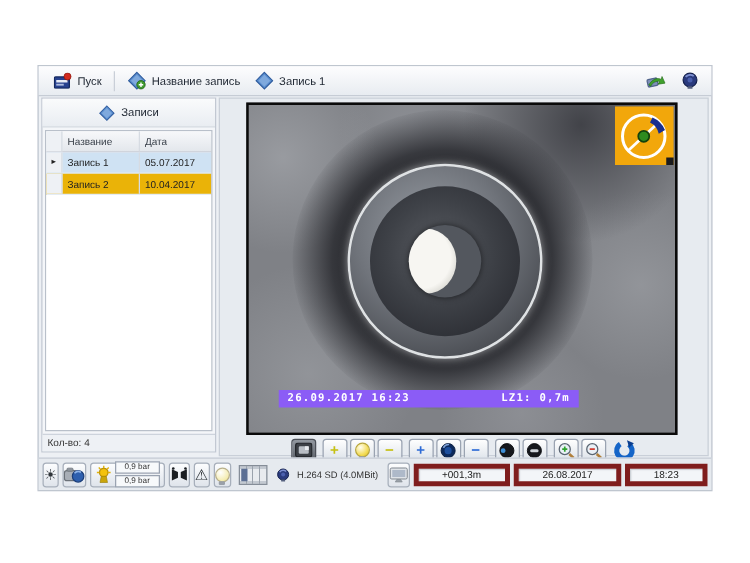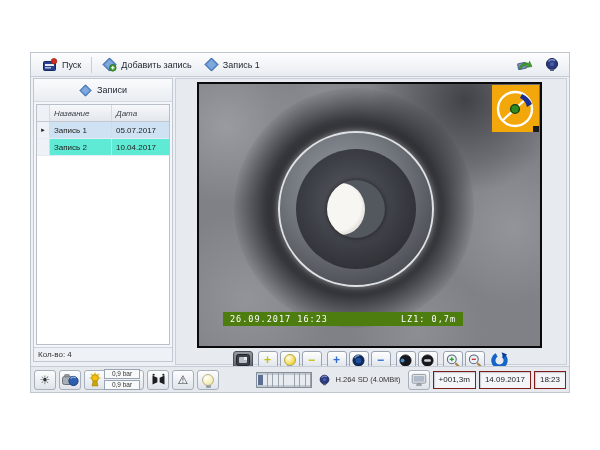--- a/index.html
+++ b/index.html
@@ -20,28 +20,28 @@
   
   .left-panel{position:absolute;left:2px;top:25px;width:140px;bottom:30px;
               background:#f4f6f9;border:1px solid #c2c8d2;box-sizing:border-box;
               display:flex;flex-direction:column;}
   .lp-header{height:22px;display:flex;align-items:center;justify-content:center;gap:5px;
              font-size:9px;color:#1d2530;background:linear-gradient(#fafbfc,#e9edf2);
              border-bottom:1px solid #d4d9e1;}
   .lp-table{flex:1;margin:2px;border:1px solid #b9c0ca;background:#fff;overflow:hidden;
             display:flex;flex-direction:column;font-size:8px;}
   .t-head{display:flex;height:16px;background:linear-gradient(#f7f8fa,#e3e7ec);
-          border-bottom:1px solid #c2c8d2;color:#39404a;font-style:italic;}
+          border-bottom:1px solid #c2c8d2;color:#39404a;}
   .t-row{display:flex;height:16px;align-items:stretch;border-bottom:1px solid #e4ecf4;}
   .c-gut{width:12px;border-right:1px solid #d6dbe2;background:#eef1f5;display:flex;
          align-items:center;justify-content:center;color:#222;font-size:6px;}
   .c-name{width:57px;border-right:1px solid #d6dbe2;display:flex;align-items:center;padding-left:4px;}
   .c-date{flex:1;display:flex;align-items:center;padding-left:4px;}
   .row-sel{background:#cfe2f3;}
-  .row-alt{background:#5eead4;}
+  .row-alt{background:#eab308;}
   .t-fill{flex:1;background:#ffffff;}
   .lp-footer{height:13px;background:#eef1f5;border-top:1px solid #cdd3dc;display:flex;
              align-items:center;padding-left:4px;font-size:8px;color:#333;}
   
   .right-panel{position:absolute;left:144px;top:25px;right:2px;bottom:27px;
                background:#e7ebf0;border:1px solid #c9cfd8;box-sizing:border-box;}
   .video-frame{position:absolute;left:21px;top:3px;width:341px;height:262px;
                border:2px solid #0a0a0a;background:#818388;overflow:hidden;}
   .video-bg{position:absolute;inset:0;
     background-color:#7f8186;
@@ -56,22 +56,22 @@
     background:radial-gradient(circle, rgba(20,21,25,.92) 34%, rgba(33,34,39,.78) 52%, rgba(90,91,96,0) 72%);}
   .rim{position:absolute;left:79px;top:47px;width:152px;height:152px;border-radius:50%;
     border:2px solid #dfe2e4;box-shadow:0 0 7px rgba(240,242,244,.55);
     background:radial-gradient(circle at 42% 36%, #9ba0a7 0%, #70747b 45%, #4e5157 75%);}
   .cone{position:absolute;left:97px;top:65px;width:120px;height:120px;border-radius:50%;
     background:radial-gradient(circle at 46% 44%, #5a5d63 0%, #3e4147 45%, #2c2e34 80%);}
   .hole{position:absolute;left:128px;top:96px;width:58px;height:58px;border-radius:50%;
     background:#53575e;overflow:hidden;box-shadow:0 0 5px rgba(0,0,0,.6);}
   .hole-light{position:absolute;left:-10px;top:3px;width:48px;height:52px;border-radius:50%;
     background:radial-gradient(circle at 40% 45%, #f7f6f2 60%, #d9d8d2 78%, rgba(150,150,150,0) 92%);}
-  .overlay-bar{position:absolute;left:24px;bottom:20px;width:240px;height:14px;background:#4d7c0f;
-    color:#fff;font-family:"DejaVu Sans Mono",monospace;font-size:8.5px;font-weight:normal;
+  .overlay-bar{position:absolute;left:24px;bottom:20px;width:240px;height:14px;background:#8b5cf6;
+    color:#fff;font-family:"DejaVu Sans Mono",monospace;font-size:8.5px;font-weight:bold;
     letter-spacing:1px;display:flex;align-items:center;justify-content:space-between;
     padding:0 7px;box-sizing:border-box;}
   .roll-ind{position:absolute;right:1px;top:1px;width:47px;height:47px;}
   
   .video-toolbar{position:absolute;left:0;right:0;top:271px;height:20px;display:flex;
                  justify-content:center;align-items:center;gap:5px;}
   .vt-group{display:flex;gap:2px;}
   .vt-btn{width:20px;height:18px;border:1px solid #9aa3b1;border-radius:3px;
           background:linear-gradient(#fefefe,#dde3ea);display:flex;align-items:center;
           justify-content:center;box-sizing:border-box;font-weight:bold;font-size:12px;line-height:1;}
@@ -98,22 +98,22 @@
         background:#9aa0a8;border-radius:1px;}
   .bulb.soft{background:radial-gradient(circle at 35% 30%, #ffffff, #f4ecae 70%, #ddcf7a);border-color:#b9b08a;}
   .spacer{flex:1;}
   .film{position:relative;width:56px;height:16px;border:1px solid #858d98;background:#e8ebef;
         box-sizing:border-box;
         background-image:
           repeating-linear-gradient(90deg, transparent 0 4.5px, #9aa2ac 4.5px 5.4px),
           linear-gradient(#c3c9d1 0 2px, transparent 2px 12px, #c3c9d1 12px 14px);}
   .film-lead{position:absolute;left:1px;top:2px;bottom:2px;width:5px;background:#5c6f94;}
   .codec{font-size:7.5px;color:#333;white-space:nowrap;margin-left:2px;}
-  .sb-cell{height:18px;border:1px solid #7f1d1d;background:#f3f5f8;display:flex;align-items:center;
-           justify-content:center;padding:0 5px;font-size:8px;color:#222;box-sizing:border-box;
+  .sb-cell{height:18px;border:4px solid #7f1d1d;background:#f3f5f8;display:flex;align-items:center;
+           justify-content:center;padding:0 19px;font-size:8px;color:#222;box-sizing:border-box;
            box-shadow:inset 1px 1px 1px rgba(120,128,140,.35);white-space:nowrap;}
   svg{display:block;}
 </style>
 </head>
 <body>
 
 <div id="stage">
   <div id="window">
 
     <div class="toolbar">
@@ -131,21 +131,21 @@
       <div class="tb-sep"></div>
       <div class="tb-item">
         <span>
           <svg width="15" height="15" viewBox="0 0 16 16">
             <path d="M8 1 L15 8 L8 15 L1 8 Z" fill="#5b8fd0" stroke="#2f5c9e" stroke-width="1"></path>
             <path d="M8 3 L13 8 L8 13 L3 8 Z" fill="#7fa9dd"></path>
             <circle cx="11.5" cy="11.5" r="3.6" fill="#3f9b2f" stroke="#25641a" stroke-width="0.7"></circle>
             <path d="M11.5 9.6 v3.8 M9.6 11.5 h3.8" stroke="#fff" stroke-width="1.2"></path>
           </svg>
         </span>
-        <span>Добавить запись</span>
+        <span>Название запись</span>
       </div>
       <div class="tb-item">
         <span>
           <svg width="15" height="15" viewBox="0 0 16 16">
             <path d="M8 1 L15 8 L8 15 L1 8 Z" fill="#5b8fd0" stroke="#2f5c9e" stroke-width="1"></path>
             <path d="M8 3 L13 8 L8 13 L3 8 Z" fill="#7fa9dd"></path>
           </svg>
         </span>
         <span>Запись 1</span>
       </div>
@@ -380,18 +380,18 @@
       <div class="sb-btn" style="margin-left:4px;">
         <span>
           <svg width="16" height="14" viewBox="0 0 20 17">
             <rect x="1.5" y="1.5" width="17" height="11" rx="1.5" fill="#dfe3e8" stroke="#80878f"></rect>
             <rect x="3.5" y="3.5" width="13" height="7" fill="#aeb9c9"></rect>
             <path d="M8 13 h4 l1.5 2.5 h-7 Z" fill="#9aa1a9" stroke="#80878f" stroke-width="0.6"></path>
           </svg>
         </span>
       </div>
       <div class="sb-cell">+001,3m</div>
-      <div class="sb-cell">14.09.2017</div>
+      <div class="sb-cell">26.08.2017</div>
       <div class="sb-cell">18:23</div>
     </div>
 
   </div>
 </div>
 
 </body></html>

